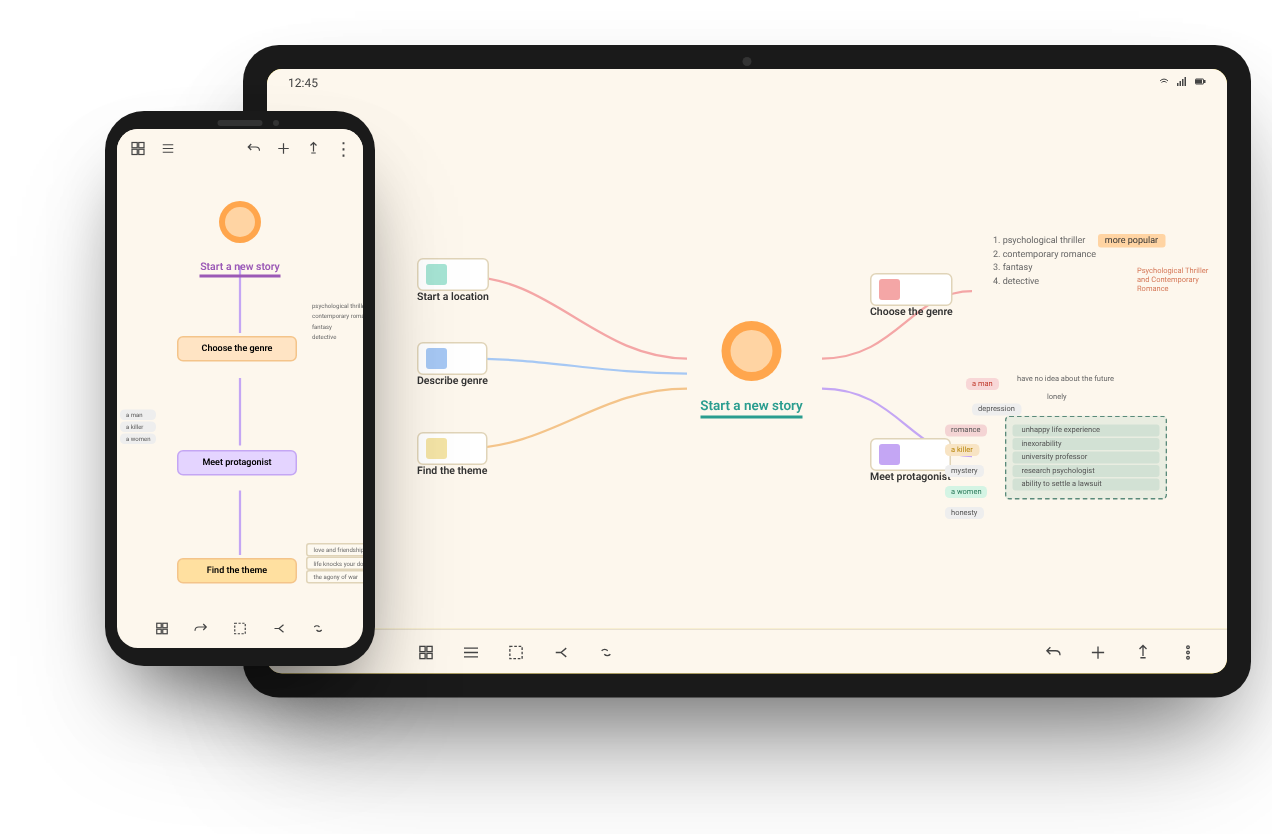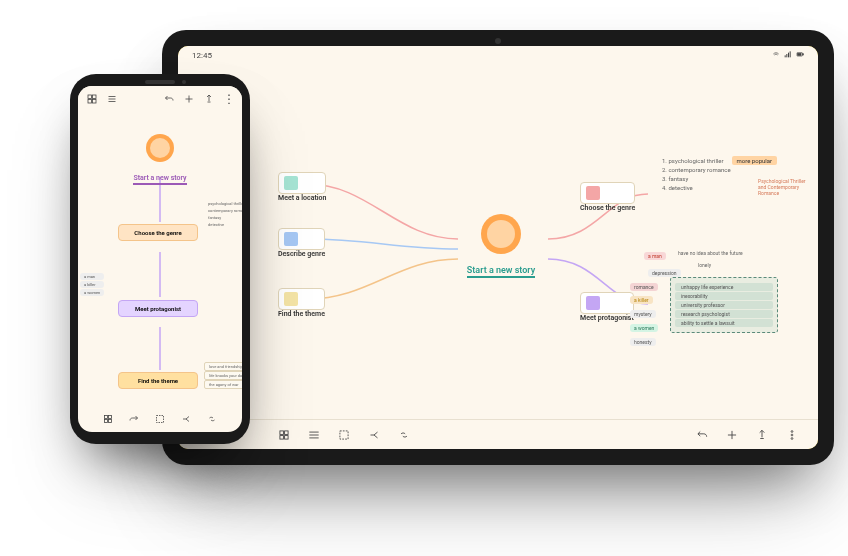--- a/index.html
+++ b/index.html
@@ -110,21 +110,21 @@
 
       <div class="mm-center">
         <div class="mm-center-img"></div>
         <span class="mm-center-title">Start a new story</span>
       </div>
 
       <div class="node" style="left:100px;top:108px">
         <div class="node-card">
             <div class="node-icon teal"></div>
           </div>
-        <div class="node-title">Meet a location</div>
+        <div class="node-title">Start a location</div>
       </div>
       <div class="node" style="left:8px;top:88px;width:60px">
         <div class="small-item hl">Mexican charm</div>
         <div class="small-item">Mexico City</div>
         <div class="small-item">Autónoma de México</div>
       </div>
 
       <div class="node" style="left:100px;top:164px">
         <div class="node-card">
             <div class="node-icon blue"></div>

